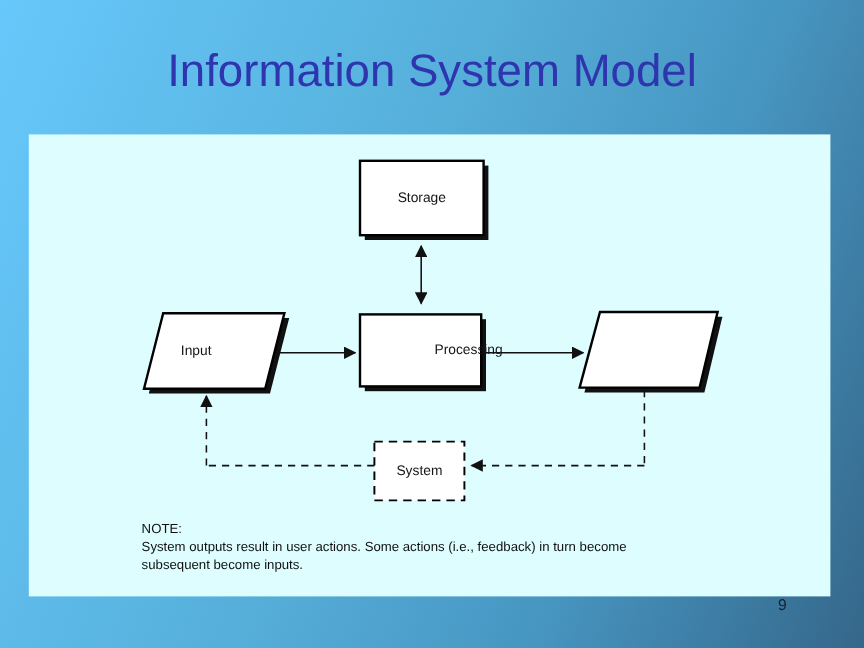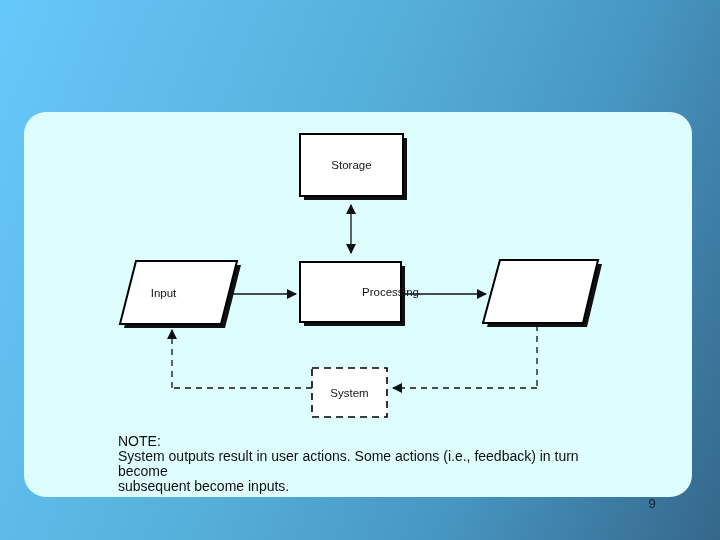--- a/index.html
+++ b/index.html
@@ -14,49 +14,49 @@
     position:absolute;left:0;top:38px;width:720px;
     text-align:center;
     font-size:38px;line-height:44px;
     color:#2f35ae;
     letter-spacing:0px;
   }
   .diagram-panel{
     position:absolute;left:24px;top:112px;
     width:668px;height:385px;
     background:#ddfdff;
-    border-radius:22px;
   }
   .diagram-svg{position:absolute;left:0;top:0;}
   .node-label{
     position:absolute;
     display:flex;align-items:center;justify-content:center;
     font-size:11.5px;color:#161616;
     pointer-events:none;
   }
   .lbl-storage{left:276px;top:22px;width:103px;height:62px;}
   .lbl-input{left:81px;top:149px;width:117px;height:63px;}
   .lbl-processing{left:276px;top:150px;width:101px;height:60px;margin-left:40px;}
   .lbl-output{left:459px;top:148px;width:115px;height:63px;}
   .lbl-users{left:288px;top:256px;width:75px;height:49px;}
   .note-block{
     position:absolute;left:94px;top:322px;width:500px;
-    font-size:14px;line-height:15px;color:#101010;
+    font-size:11px;line-height:15px;color:#101010;
   }
   .page-number{
     position:absolute;left:640px;top:496px;width:24px;
     text-align:center;
     font-size:13px;color:#16212e;
   }
 </style>
 </head>
 <body>
 
 <div class="slide">
 
+  <div class="slide-title">Information System Model</div>
 
   <div class="diagram-panel">
 
     <svg class="diagram-svg" width="678" height="385" viewBox="0 0 678 385">
       <defs>
         <marker id="ah" viewBox="0 0 10 10" refX="9" refY="5" markerWidth="8" markerHeight="8" orient="auto-start-reverse">
           <path d="M0,0 L10,5 L0,10 z" fill="#111"></path>
         </marker>
       </defs>
 

